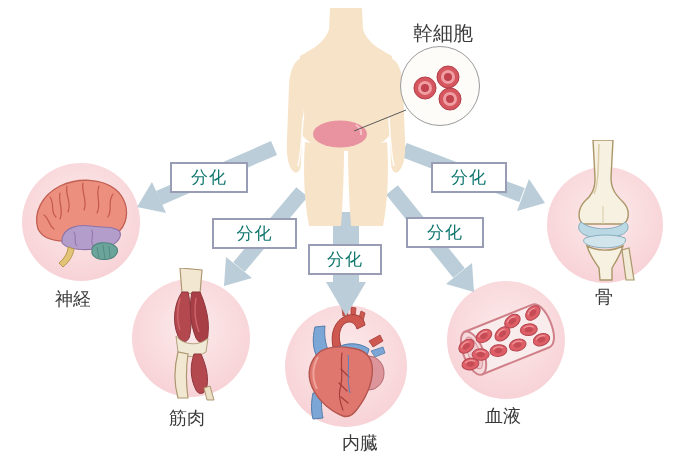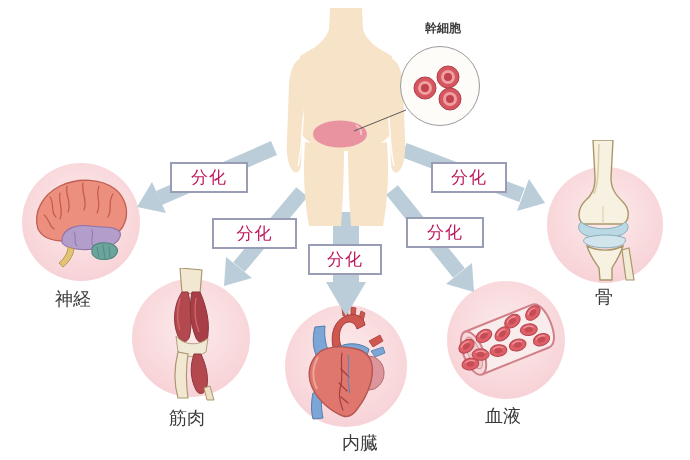--- a/index.html
+++ b/index.html
@@ -9,34 +9,34 @@
   }
   .organ-circle{
     position:absolute;border-radius:50%;z-index:1;
     background:radial-gradient(circle at 50% 42%, #fcebeb 0%, #f9dadd 52%, #f5cad0 100%);
   }
   .organ-svg{position:absolute;z-index:1;}
   .layer-arrows{position:absolute;left:0;top:0;z-index:2;}
   .layer-body{position:absolute;left:0;top:0;z-index:3;}
   .diff-box{
     position:absolute;z-index:4;background:#ffffff;border:2px solid #989cb4;
-    color:#be185d;font-size:17px;display:flex;align-items:center;justify-content:center;
+    color:#0f766e;font-size:17px;display:flex;align-items:center;justify-content:center;
     letter-spacing:1px;box-sizing:border-box;
   }
   .organ-label{
     position:absolute;z-index:2;width:80px;text-align:center;
     font-size:18px;color:#3a3a3a;
   }
   .stem-circle{
     position:absolute;z-index:3;left:400px;top:46px;width:80px;height:80px;
     border-radius:50%;background:#fdfcf9;border:1px solid #9b9b9b;box-sizing:border-box;
   }
   .stem-label{
     position:absolute;z-index:3;left:403px;top:20px;width:80px;text-align:center;
-    font-size:12px;color:#3a3a3a;font-weight:bold;
+    font-size:20px;color:#3a3a3a;
   }
 </style>
 </head>
 <body>
 
 <div class="canvas">
 
   <div class="organ-circle" style="left:22px;top:163px;width:118px;height:118px;"></div>
   <div class="organ-circle" style="left:132px;top:279px;width:118px;height:118px;"></div>
   <div class="organ-circle" style="left:285px;top:305px;width:122px;height:122px;"></div>

